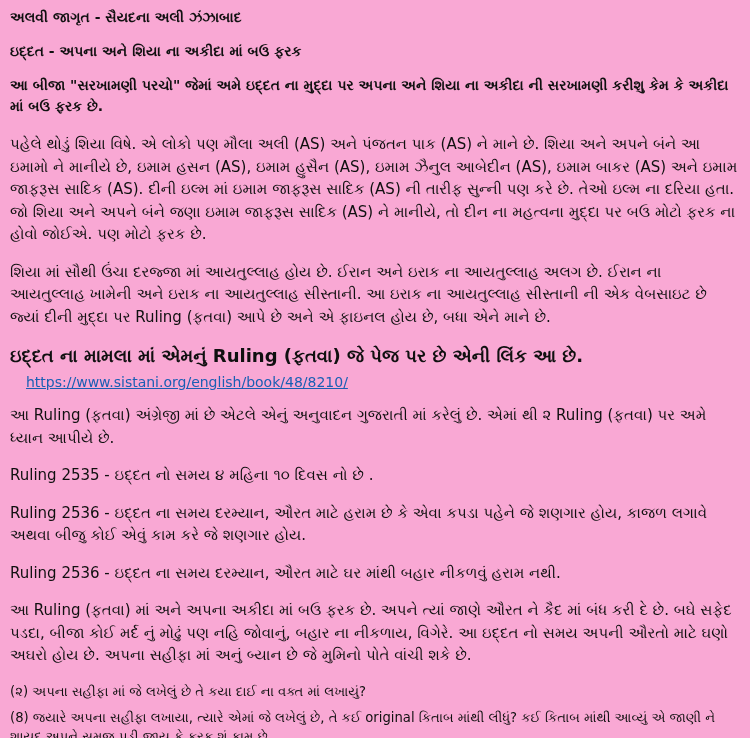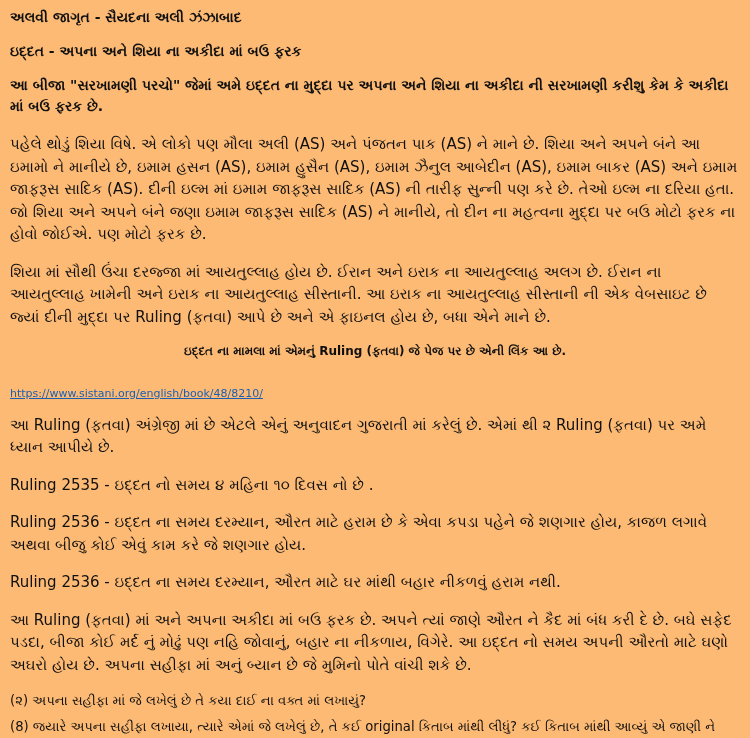--- a/index.html
+++ b/index.html
@@ -12,21 +12,21 @@
     background: #c9f5cd;
     font-family: "DejaVu Sans", "Liberation Sans", sans-serif;
     color: #101010;
     overflow: hidden;
   }
   .page {
     box-sizing: border-box;
     width: 750px;
     height: 738px;
     padding: 6px 10px 0 10px;
-    background: #fdba74;
+    background: #f9a8d4;
   }
   .title-1 {
     font-size: 14px;
     font-weight: bold;
     margin: 2px 0 14px 0;
     line-height: 1.4;
   }
   .title-2 {
     font-size: 14px;
     font-weight: bold;
@@ -38,32 +38,31 @@
     font-weight: bold;
     margin: 0 0 16px 0;
     line-height: 1.5;
   }
   .para {
     font-size: 15px;
     margin: 0 0 15px 0;
     line-height: 1.5;
   }
   .link-head {
-    font-size: 12px;
+    font-size: 18px;
     font-weight: bold;
-    margin: 0 0 21px 0;
+    margin: 0 0 3px 0;
     line-height: 1.45;
-    text-align: center;
   }
   a.weblink {
-    font-size: 11px;
+    font-size: 14px;
     color: #1a5fb4;
     text-decoration: underline;
     display: inline-block;
-    margin: 0 0 14px 0;
+    margin: 0 0 14px 16px;
   }
   .q-head {
     font-size: 13.6px;
     font-weight: bold;
     margin: 0 0 9px 0;
   }
   .q-item {
     font-size: 13.2px;
     margin: 0 0 7px 0;
     line-height: 1.45;

